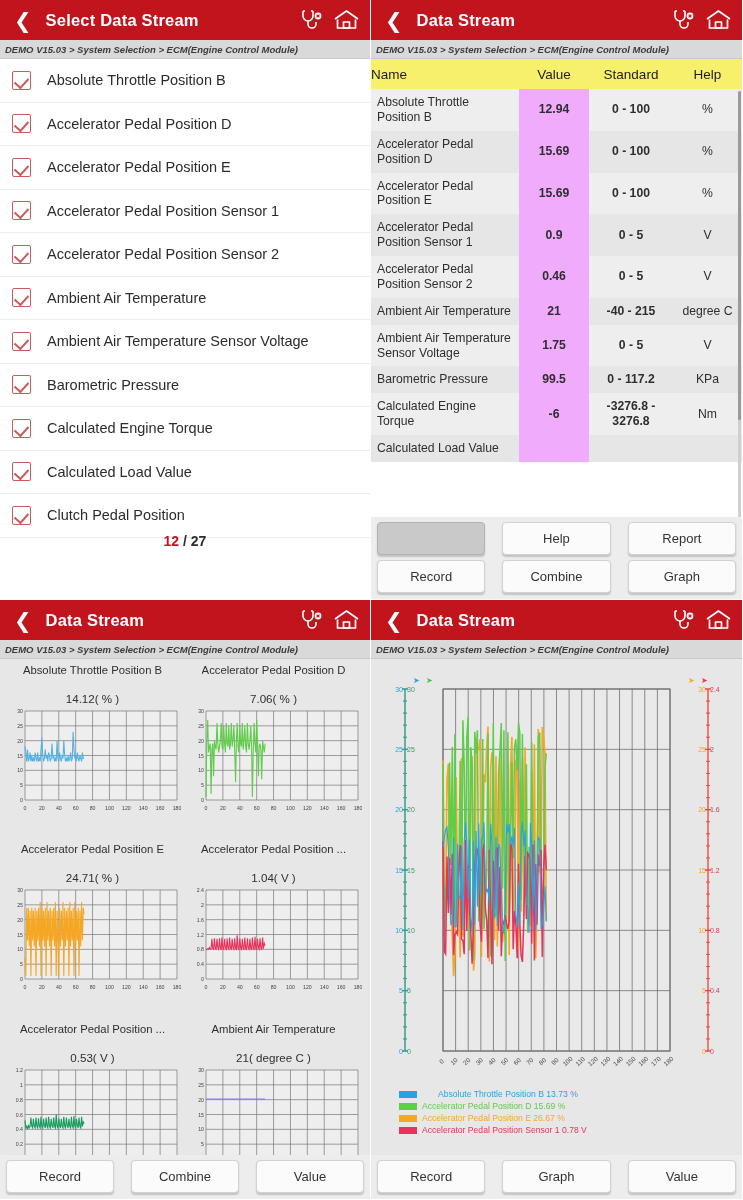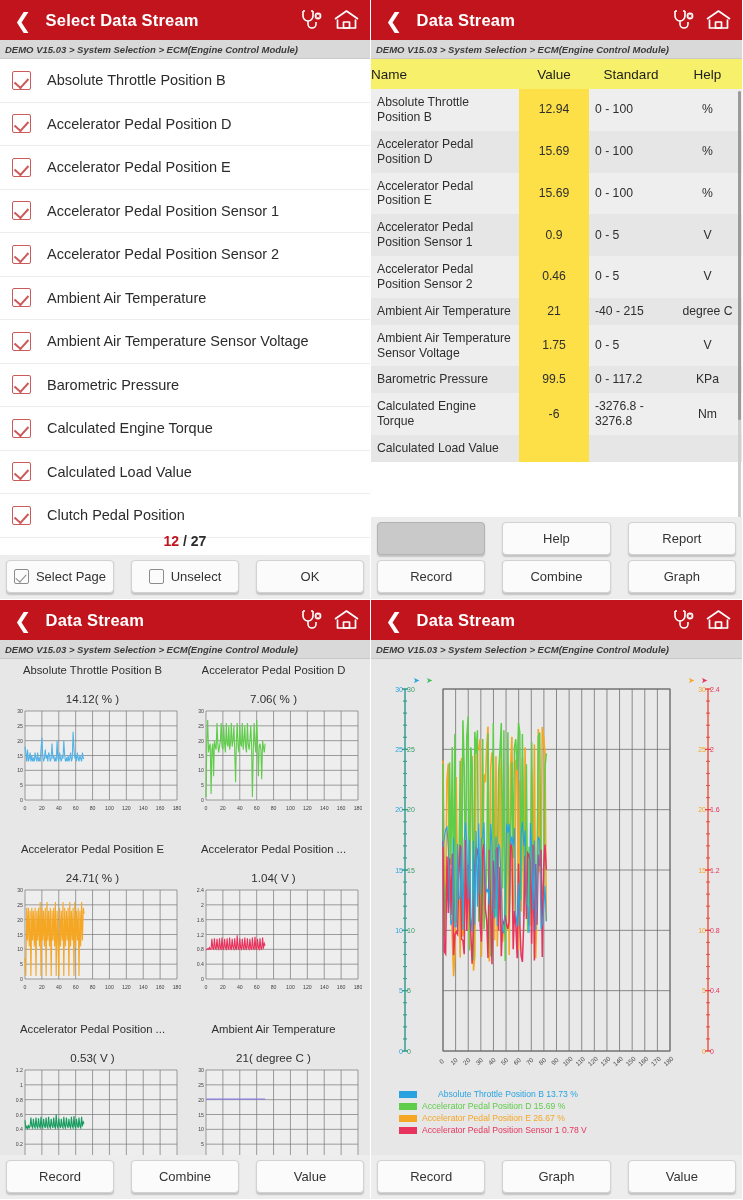--- a/index.html
+++ b/index.html
@@ -140,27 +140,27 @@
     text-align: left; padding: 7px 0; height: 30px;
   }
   table.ds td {
     font-size: 12.2px; color: #2e2e2e;
     padding: 6px 6px; vertical-align: middle;
     line-height: 1.22;
   }
   table.ds tr { background: #eeeeee; }
   table.ds tr:nth-child(even) { background: #e6e6e6; }
   td.val {
-    background: #fde047;
+    background: #f0abfc;
     color: #f3e2a5;
     text-align: center;
     font-size: 12.5px;
-    font-weight: normal;
-  }
-  td.std { text-align: left; font-size: 12.5px; }
+    font-weight: bold;
+  }
+  td.std { text-align: center; font-size: 12.5px; font-weight: bold; }
   td.unt { text-align: center; font-size: 12.5px; }
   .tblpager {
     position: absolute; bottom: 0; left: 0; right: 0;
     height: 20px;
     display: flex; align-items: center; justify-content: center;
     gap: 26px;
     font-size: 12px; font-weight: bold; color: #333;
     pointer-events: none;
   }
   .tblpager .ar { color: #777; font-size: 14px; }
@@ -281,35 +281,20 @@
             <span class="cbx"></span>
             <span class="lbl">Calculated Load Value</span>
           </div>
           <div class="lrow">
             <span class="cbx"></span>
             <span class="lbl">Clutch Pedal Position</span>
           </div>
         </div>
       <div class="counter">
         <span class="cur">12</span><span> / </span><span>27</span>
-      </div>
-    </div>
-    <div class="btnbar">
-      <div class="btnrow">
-        <div class="btn">
-          <span class="mini chk"></span>
-          <span>Select Page</span>
-        </div>
-        <div class="btn">
-          <span class="mini"></span>
-          <span>Unselect</span>
-        </div>
-        <div class="btn">
-          <span>OK</span>
-        </div>
       </div>
     </div>
   </div>
 
   <div class="panel">
     <div class="hdr">
       <span class="back">❮</span>
       <span class="ttl">Data Stream</span>
       <span class="icons">
         <span>

